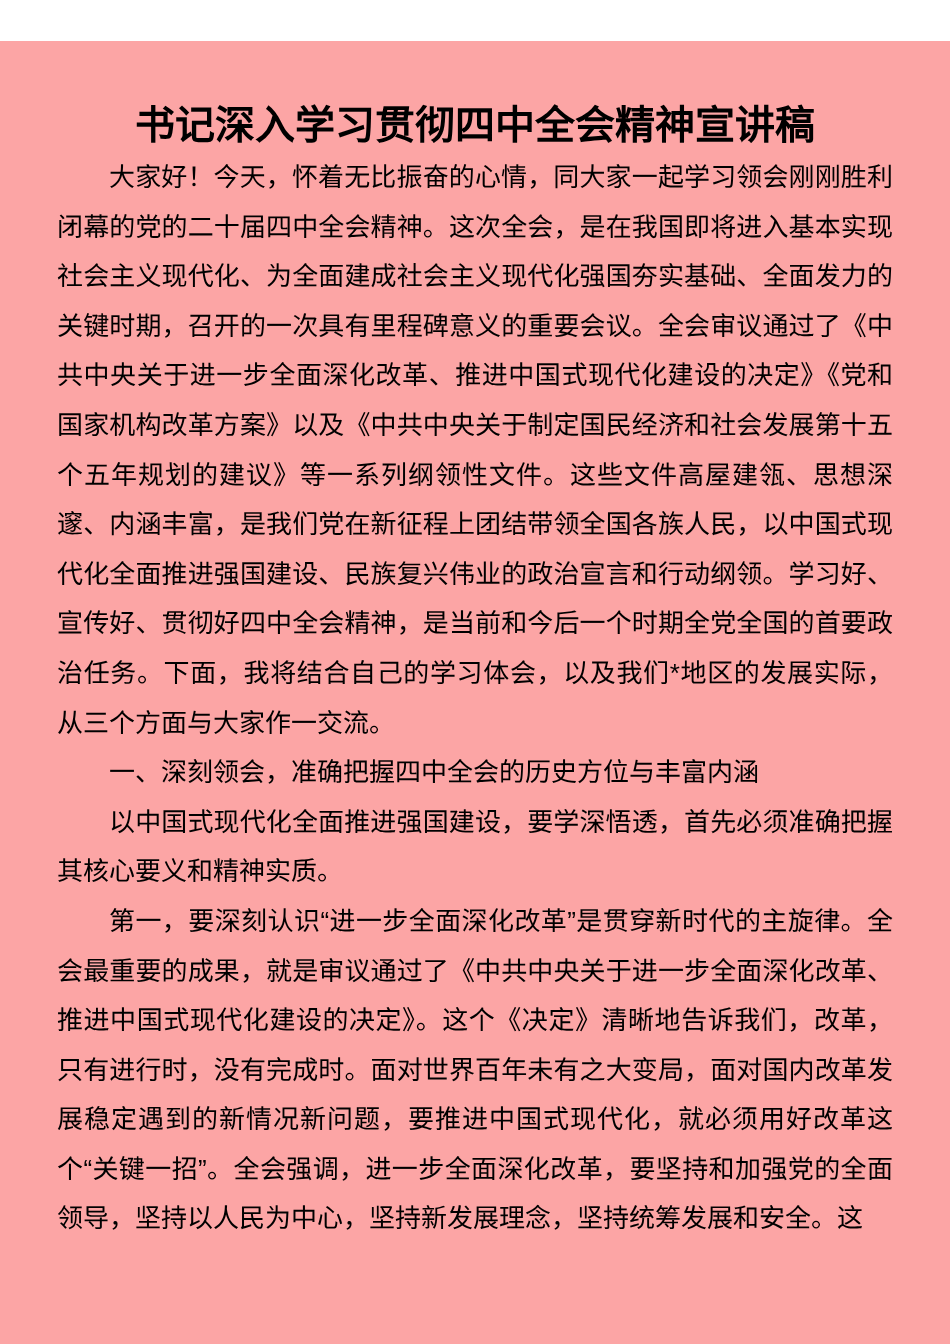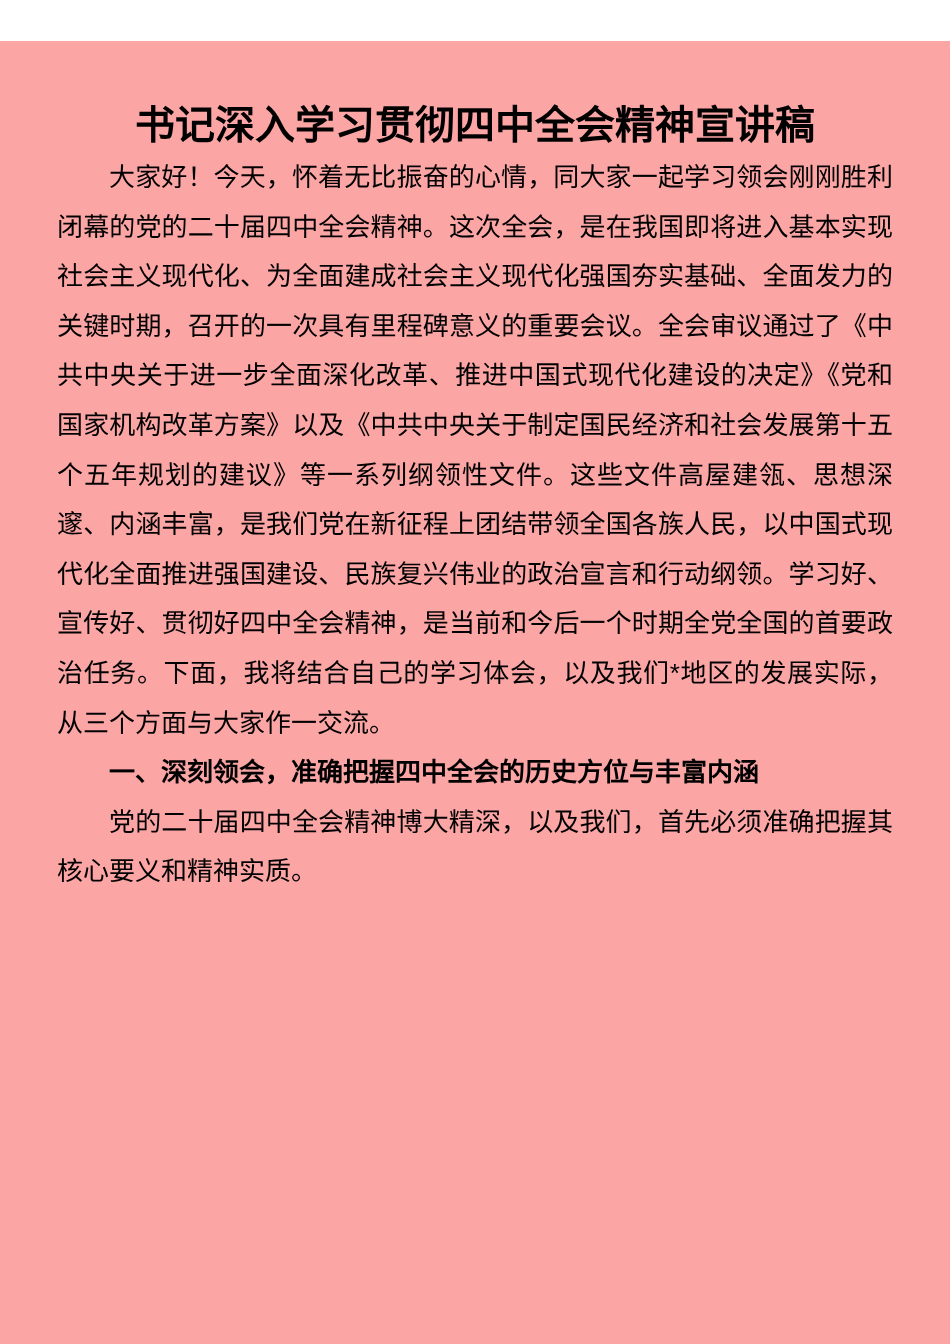--- a/index.html
+++ b/index.html
@@ -39,26 +39,27 @@
     word-break: normal;
     line-break: strict;
   }
   .salutation {
     text-indent: 0;
   }
   .body-para {
     text-indent: 2em;
   }
   .heading {
-    font-weight: 700;
+    font-weight: 400;
   }
 </style>
 </head>
 <body>
 
 <div class="page">
   <div class="content">
     <h1 class="title">书记深入学习贯彻四中全会精神宣讲稿</h1>
     <p class="body-para">大家好！今天，怀着无比振奋的心情，同大家一起学习领会刚刚胜利闭幕的党的二十届四中全会精神。这次全会，是在我国即将进入基本实现社会主义现代化、为全面建成社会主义现代化强国夯实基础、全面发力的关键时期，召开的一次具有里程碑意义的重要会议。全会审议通过了《中共中央关于进一步全面深化改革、推进中国式现代化建设的决定》《党和国家机构改革方案》以及《中共中央关于制定国民经济和社会发展第十五个五年规划的建议》等一系列纲领性文件。这些文件高屋建瓴、思想深邃、内涵丰富，是我们党在新征程上团结带领全国各族人民，以中国式现代化全面推进强国建设、民族复兴伟业的政治宣言和行动纲领。学习好、宣传好、贯彻好四中全会精神，是当前和今后一个时期全党全国的首要政治任务。下面，我将结合自己的学习体会，以及我们*地区的发展实际，从三个方面与大家作一交流。</p>
     <p class="body-para heading">一、深刻领会，准确把握四中全会的历史方位与丰富内涵</p>
-    <p class="body-para">党的二十届四中全会精神博大精深，以及我们，首先必须准确把握其核心要义和精神实质。</p>
+    <p class="body-para">以中国式现代化全面推进强国建设，要学深悟透，首先必须准确把握其核心要义和精神实质。</p>
+    <p class="body-para">第一，要深刻认识“进一步全面深化改革”是贯穿新时代的主旋律。全会最重要的成果，就是审议通过了《中共中央关于进一步全面深化改革、推进中国式现代化建设的决定》。这个《决定》清晰地告诉我们，改革，只有进行时，没有完成时。面对世界百年未有之大变局，面对国内改革发展稳定遇到的新情况新问题，要推进中国式现代化，就必须用好改革这个“关键一招”。全会强调，进一步全面深化改革，要坚持和加强党的全面领导，坚持以人民为中心，坚持新发展理念，坚持统筹发展和安全。这</p>
   </div>
 </div>
 
 </body></html>

